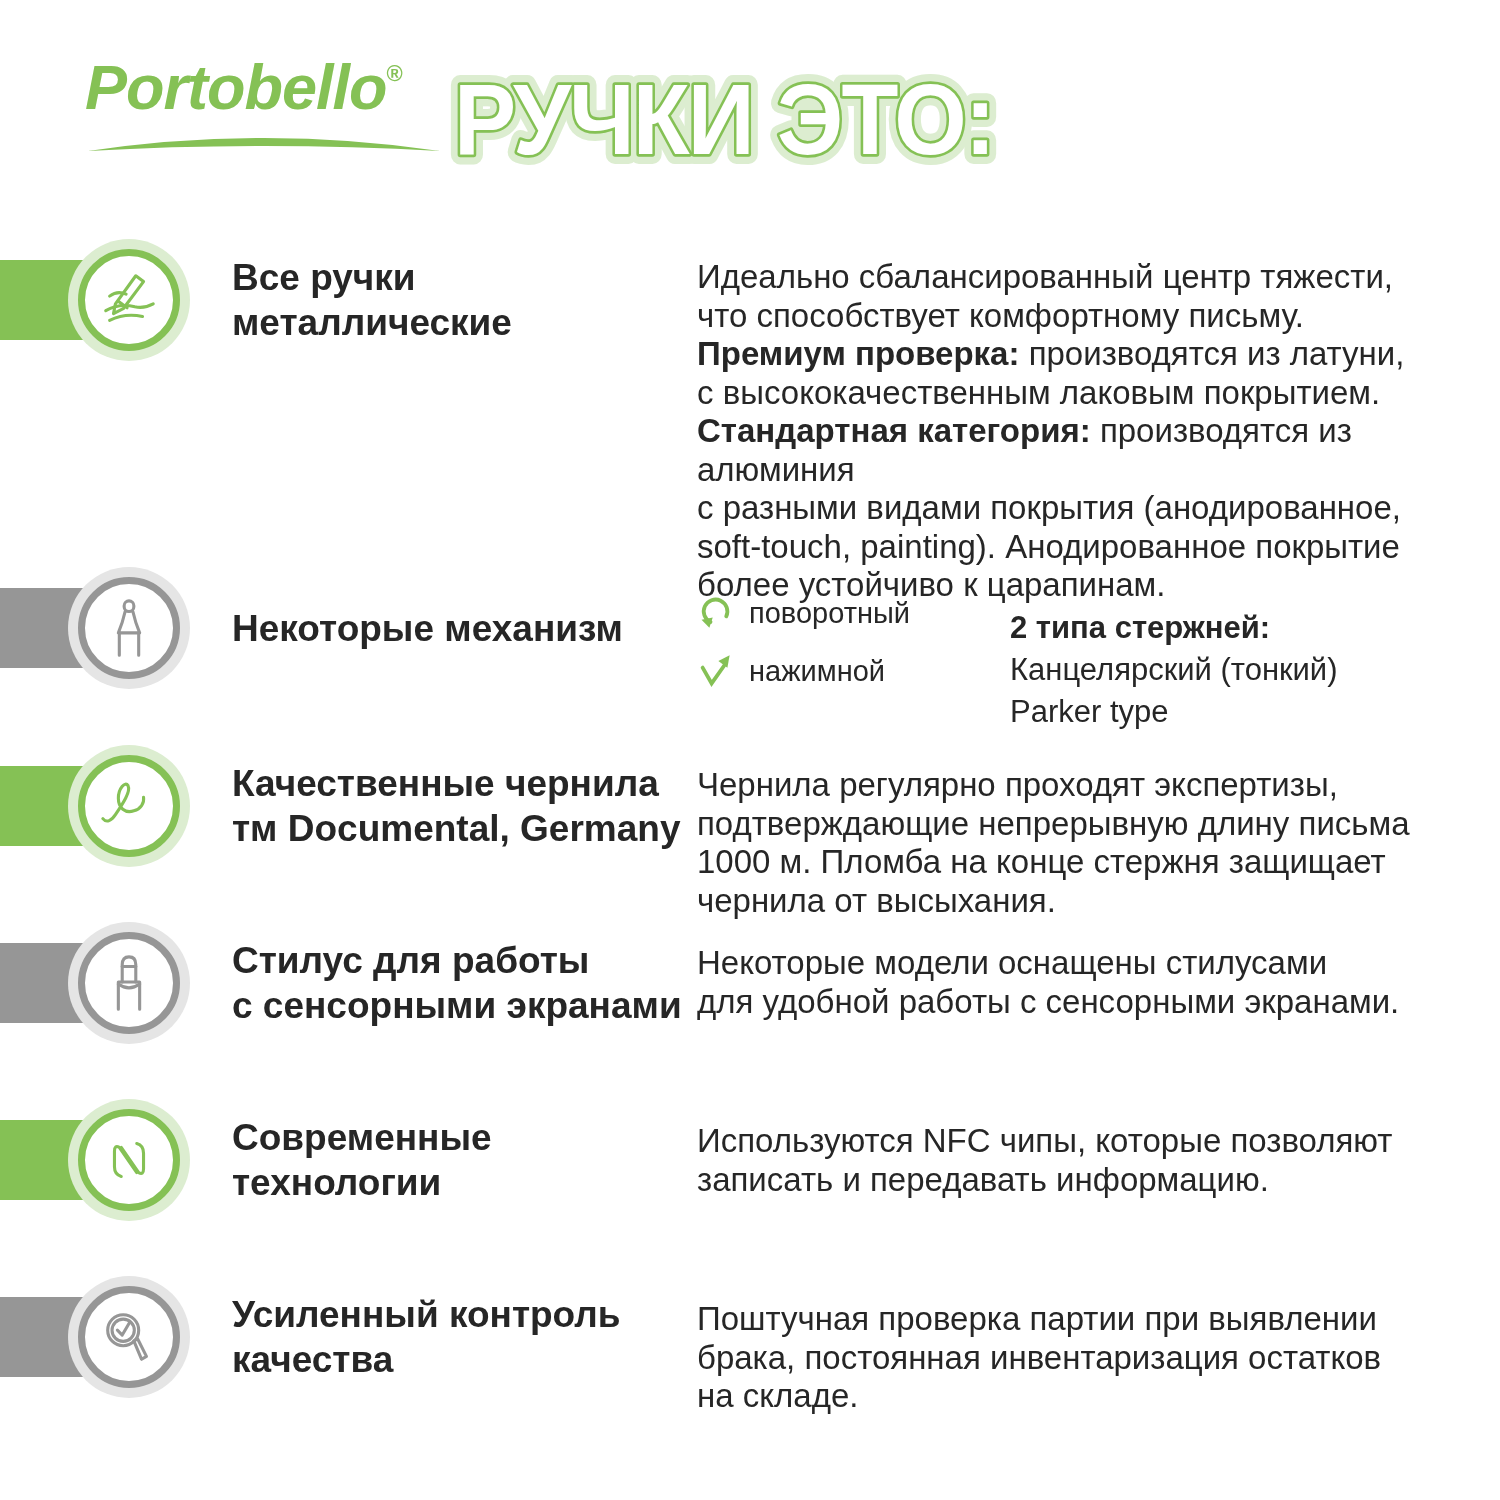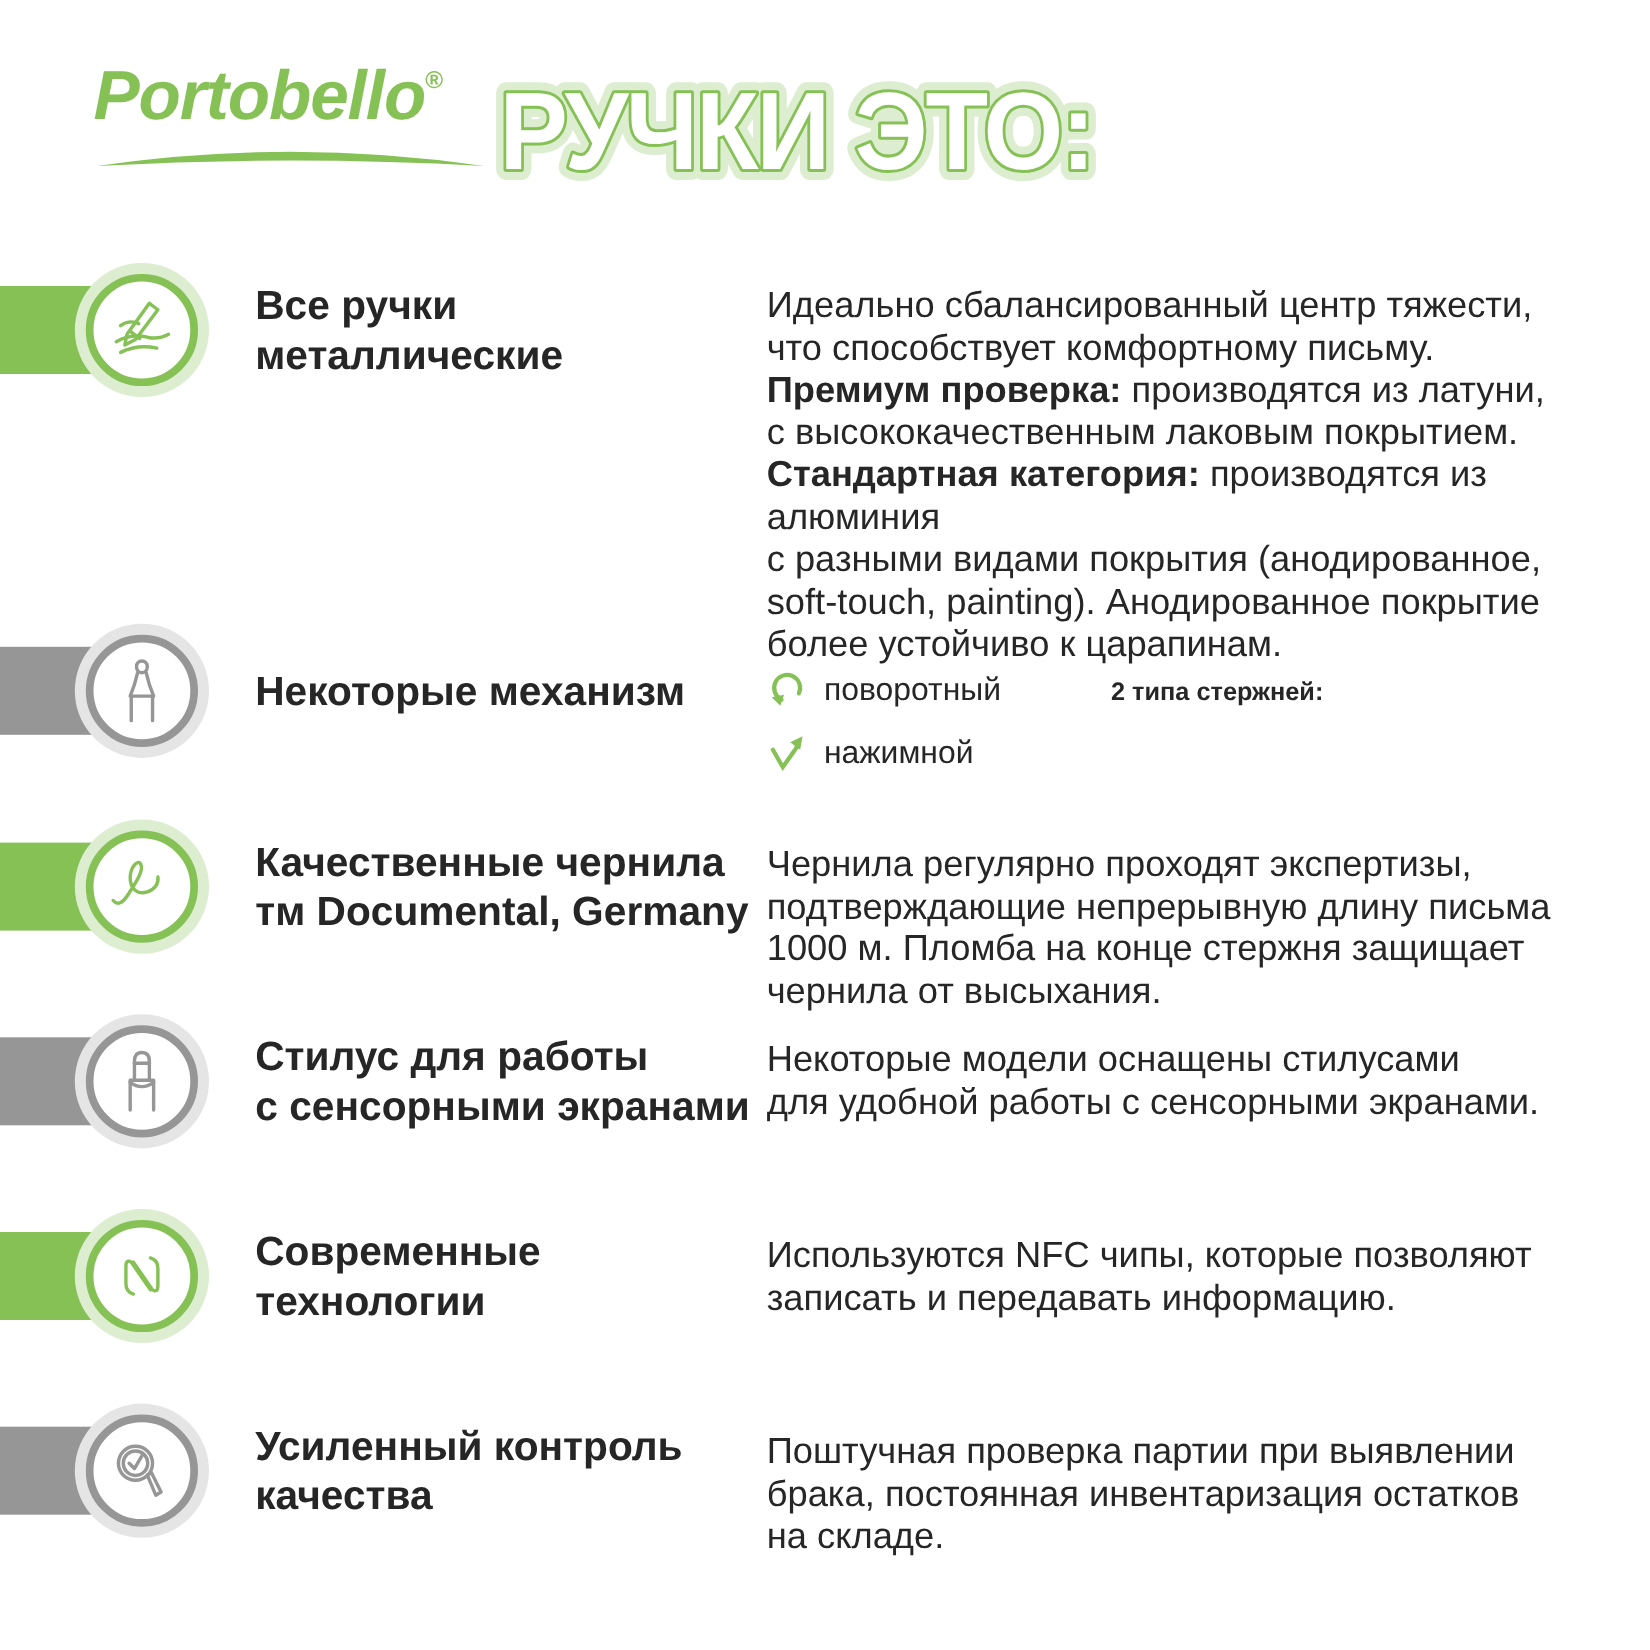--- a/index.html
+++ b/index.html
@@ -50,26 +50,26 @@
     display:flex;align-items:center;font-size:37px;line-height:45px;font-weight:bold;
     white-space:pre-line;color:var(--text-color);z-index:4;margin-left:28px;
   }
   
   .desc{
     position:absolute;left:697px;width:780px;font-size:33px;line-height:38.5px;
     white-space:pre-line;color:var(--text-color);
   }
   .desc b{font-weight:bold;}
   
-  .mech-block{position:absolute;left:697px;top:607px;width:300px;}
+  .mech-block{position:absolute;left:697px;top:593px;width:300px;}
   .mech-item{display:flex;align-items:center;gap:16px;height:40px;margin-bottom:18px;font-size:29px;}
   .mech-item svg{width:36px;height:36px;flex:0 0 36px;color:var(--green);}
   .mech-item svg path.ln{fill:none;stroke:currentColor;stroke-width:3.4;stroke-linecap:round;}
   .mech-item svg path.tri{fill:currentColor;stroke:none;}
-  .refills-block{position:absolute;left:1010px;top:607px;width:420px;font-size:23px;line-height:42px;}
+  .refills-block{position:absolute;left:1010px;top:607px;width:420px;font-size:31px;line-height:42px;}
   .refills-heading{font-weight:bold;}
   .refills-items{white-space:pre-line;}
 </style>
 </head>
 <body>
 
 <div class="canvas">
 
   <div class="logo-wrap">
     <div class="logo-text"><span>Portobello</span><span class="logo-reg">®</span></div>
@@ -130,20 +130,22 @@
     <div class="mech-item">
       <svg viewBox="0 0 32 32">
         <path class="ln" d="M5 13 L13 27 L25 10"></path>
         <path class="tri" d="M19 7 L29 2 L27 13 Z"></path>
       </svg>
       <span>нажимной</span>
     </div>
   </div>
   <div class="refills-block">
     <div class="refills-heading">2 типа стержней:</div>
+    <div class="refills-items">Канцелярский (тонкий)
+Parker type</div>
   </div>
 
   <div class="feature-row green" style="--cy:806px">
     <div class="bar"></div>
     <div class="halo"></div>
     <div class="ring">
       <svg viewBox="0 0 64 64">
         <path d="M5 45 C9 50 14 47 18 41 C26 29 34 17 31 11 C28 6 21 14 21 24 C21 34 28 40 37 37 C44 35 48 29 47 23"></path>
       </svg>
     </div>

